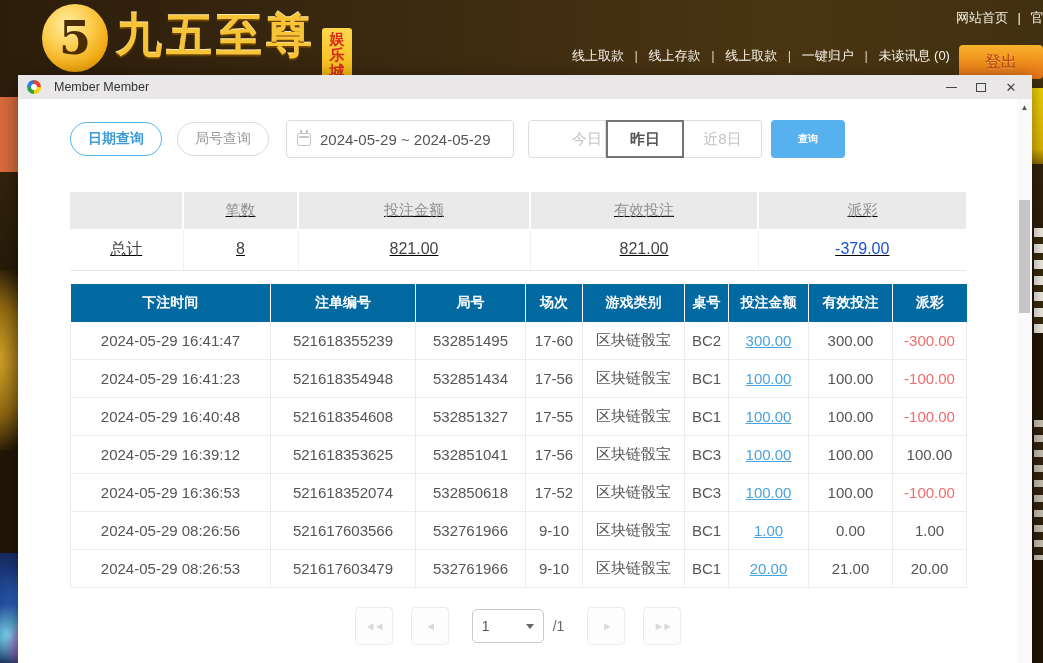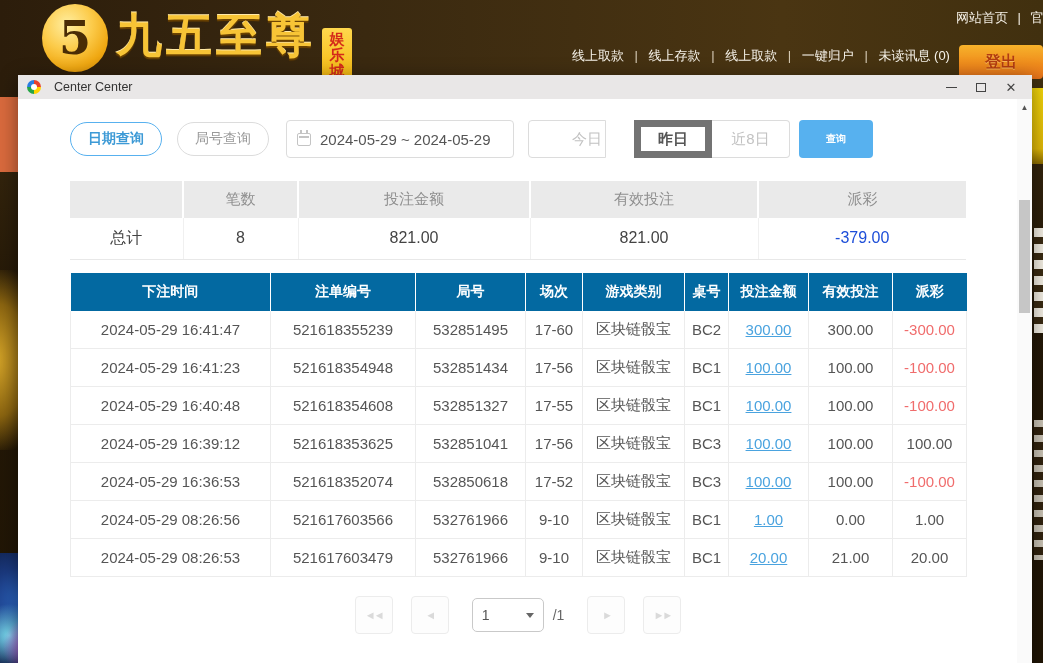--- a/index.html
+++ b/index.html
@@ -13,21 +13,21 @@
   .site-topband { position:absolute; left:0; top:0; width:1043px; height:100px;
     background:linear-gradient(90deg,#2c1d0b 0%,#3a2910 35%,#4a3512 75%,#41300f 100%); }
   .top-links { position:absolute; top:9px; right:0; width:90px; overflow:hidden; white-space:nowrap;
     color:#f5f0e6; font-size:13px; }
   .top-links span { margin:0 3px; cursor:pointer; }
   .nav-links { position:absolute; top:47px; left:565px; color:#f7f3ea; font-size:13px; white-space:nowrap; }
   .nav-links .navitem { margin:0 7px; cursor:pointer; }
   .nav-links .sep { color:#d8cdb8; }
   .logout-btn { position:absolute; top:45px; left:959px; width:84px; height:34px;
     background:linear-gradient(180deg,#f7b32b 0%,#ef8c1c 55%,#e5711a 100%);
-    border:none; border-radius:4px; color:#b33c10; font-size:16px; font-weight:bold;
+    border:none; border-radius:4px; color:#b33c10; font-size:16px; font-weight:normal;
     text-shadow:0 1px 0 rgba(255,230,150,.5); cursor:pointer; }
   
   .logo { position:absolute; left:42px; top:4px; display:flex; align-items:flex-start; }
   .logo-circle { width:66px; height:68px; border-radius:50%;
     background:radial-gradient(circle at 38% 30%,#ffeea0 0%,#fccb4a 40%,#f0a812 70%,#c77e02 100%);
     display:flex; align-items:center; justify-content:center;
     color:#4a2c05; font-size:46px; font-weight:bold; font-family:"DejaVu Serif",serif; }
   .logo-text { margin-left:8px; font-size:46px; font-weight:bold; line-height:62px;
     color:#f7c436; letter-spacing:4px;
     text-shadow:0 2px 1px #6b4200, 0 -1px 0 #ffe9a8; }
@@ -89,26 +89,26 @@
   .cal-icon { width:14px; height:13px; border:1.5px solid #c4c4c4; border-radius:2px; position:relative; margin-right:9px; }
   .cal-icon::before { content:""; position:absolute; left:1.5px; top:-4px; width:2px; height:3px;
     background:#c4c4c4; box-shadow:6px 0 0 #c4c4c4; }
   .cal-icon::after { content:""; position:absolute; left:1px; top:2.5px; right:1px; height:1.5px; background:#c4c4c4; }
   .date-text { font-size:15px; color:#555; }
   .btn-group { display:flex; margin-left:14px; }
   .seg { width:78px; height:38px; display:flex; align-items:center; justify-content:center;
     border:1px solid #dcdcdc; font-size:15px; color:#c2c2c2; background:#fff; cursor:pointer; }
   .seg:first-child { border-radius:4px 0 0 4px;padding-left:40px; }
   .seg:last-child { border-radius:0 4px 4px 0; border-left:none; }
-  .seg.selected { border:7px solid #737373; color:#555; font-weight:bold;margin-left:28px; }
+  .seg.selected { border:2px solid #737373; color:#555; font-weight:bold; }
   .search-btn { margin-left:9px; width:74px; height:38px; background:#57b1ef; border:none; border-radius:4px;
     color:#fff; font-size:10px; font-weight:bold; cursor:pointer; }
 
   
-  .summary { margin-top:23px; width:896px; border-collapse:collapse; table-layout:fixed; }
+  .summary { margin-top:34px; width:896px; border-collapse:collapse; table-layout:fixed;text-decoration:underline; }
   .summary th { height:37px; background:#eaeaea; color:#8f8f8f; font-size:15px; font-weight:normal;
     border-right:2px solid #fff; }
   .summary th:last-child { border-right:none; }
   .summary td { height:41px; background:#fff; color:#444; font-size:16px; text-align:center;
     border-right:1px solid #f0f0f0; border-bottom:1px solid #e8e8e8; }
   .summary td:last-child { border-right:none; }
   .summary .neg { color:#1d4ed8;text-align:center; }
 
   
   .bets { margin-top:13px; width:896px; border-collapse:collapse; table-layout:fixed; }
@@ -154,21 +154,21 @@
 <div class="left-orange"></div>
 <div class="left-glow"></div>
 <div class="left-art"></div>
 <div class="right-gold"></div>
 <div class="right-pattern1"></div>
 <div class="right-pattern2"></div>
 
 <div class="window">
   <div class="titlebar">
     <span class="title-icon"></span>
-    <span class="title-text">Center Center</span>
+    <span class="title-text">Member Member</span>
     <div class="win-controls">
       <span class="win-btn">
           <span class="ico-min"></span>
         </span>
       <span class="win-btn">
           <span class="ico-max"></span>
         </span>
       <span class="win-btn">
           <span class="ico-close">✕</span>
         </span>

